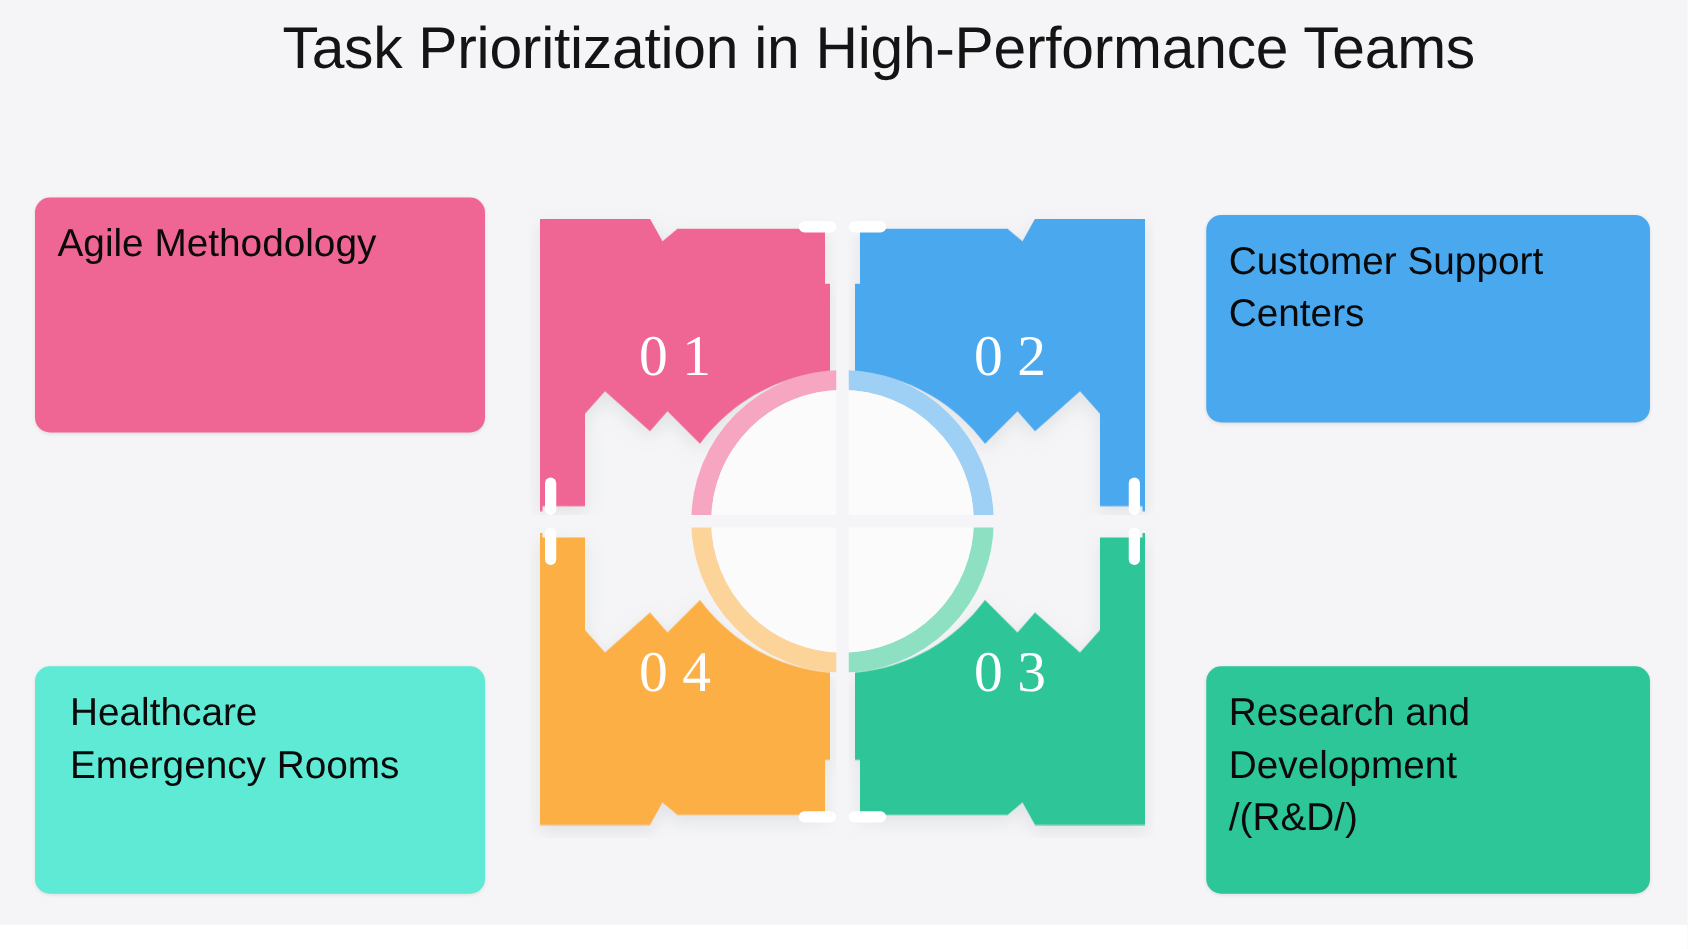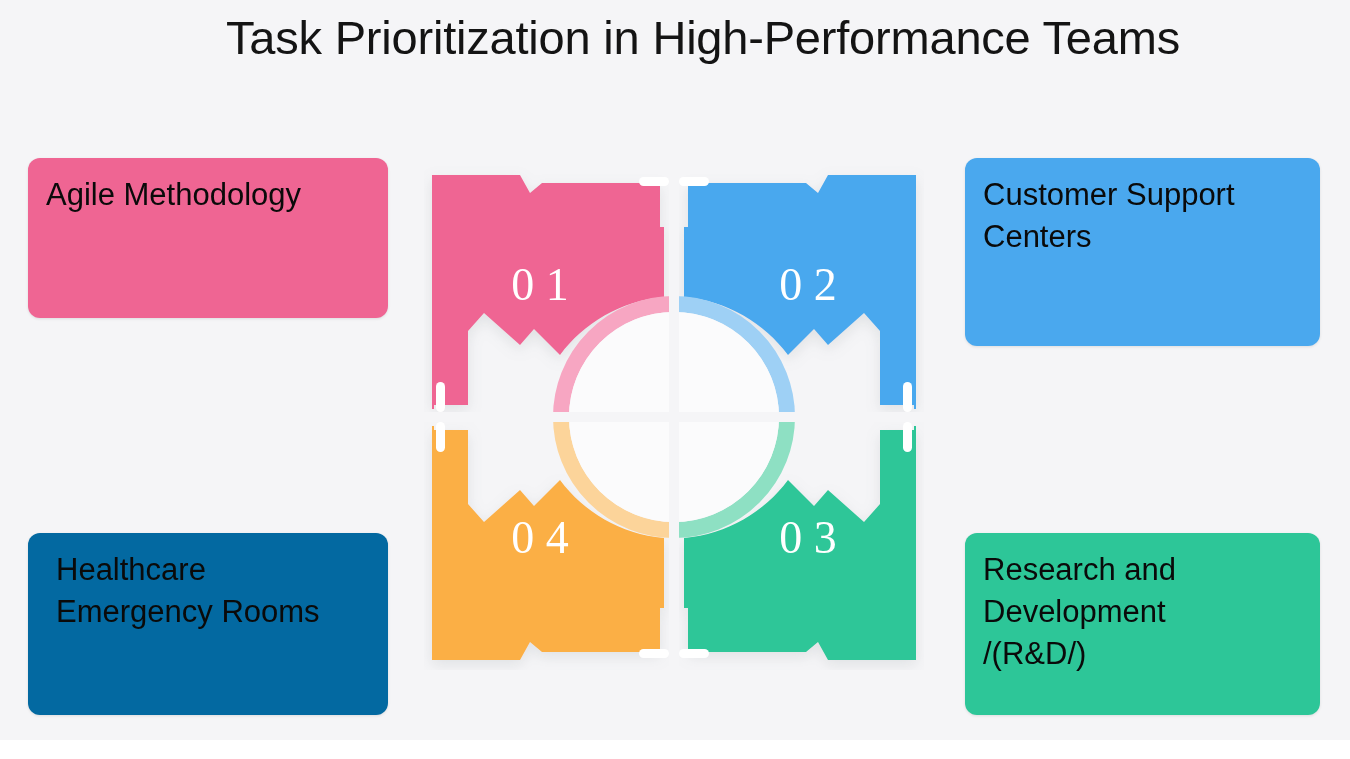--- a/index.html
+++ b/index.html
@@ -51,22 +51,22 @@
     font-size: 31px;
     line-height: 42px;
     color: #0a0a0a;
     font-family: "Liberation Sans", sans-serif;
     box-shadow: 0 1px 3px rgba(0,0,0,0.10);
   }
   .card .card-text {
     display: block;
     white-space: pre-line;
   }
-  #card-1 { left: 28px;  top: 158px; width: 360px; height: 160px; background: #ef6593; }
-  #card-2 { left: 965px; top: 158px; width: 355px; height: 188px; background: #4aa8ee; }
+  #card-1 { left: 28px;  top: 158px; width: 360px; height: 188px; background: #ef6593; }
+  #card-2 { left: 965px; top: 172px; width: 355px; height: 166px; background: #4aa8ee; }
   #card-3 { left: 28px;  top: 533px; width: 360px; height: 182px; background: #fbaf45; }
   #card-4 { left: 965px; top: 533px; width: 355px; height: 182px; background: #2dc698; }
 
   
   #diagram {
     position: absolute;
     left: 424px;
     top: 165px;
     width: 500px;
     height: 505px;
@@ -207,21 +207,21 @@
 
   <div class="card" id="card-1" style="background: rgb(239, 101, 147);">
     <span class="card-text">Agile Methodology</span>
   </div>
 
   <div class="card" id="card-2" style="background: rgb(74, 168, 238);">
     <span class="card-text">Customer Support
 Centers</span>
   </div>
 
-  <div class="card" id="card-3" style="background: #0369a1; padding-left: 28px;">
+  <div class="card" id="card-3" style="background: #5eead4; padding-left: 28px;">
     <span class="card-text">Healthcare
 Emergency Rooms</span>
   </div>
 
   <div class="card" id="card-4" style="background: rgb(45, 198, 152);">
     <span class="card-text">Research and
 Development
 /(R&amp;D/)</span>
   </div>
 

